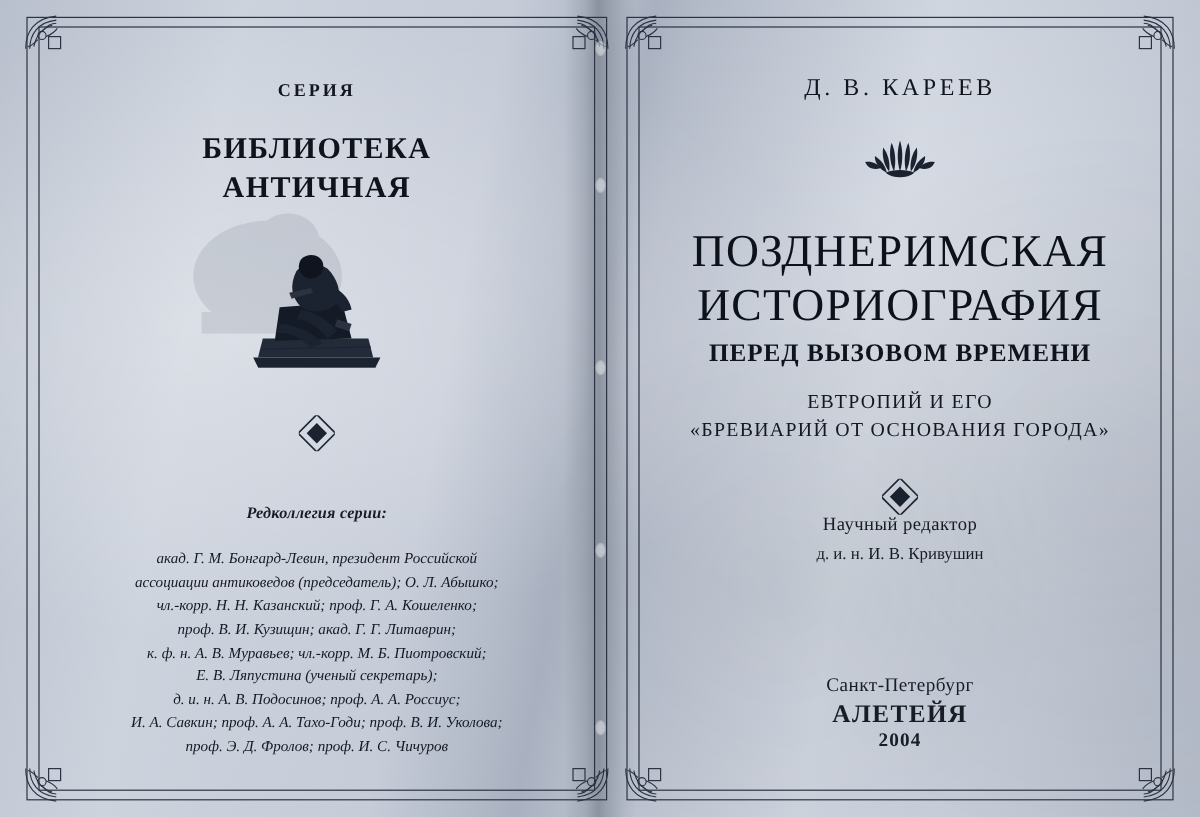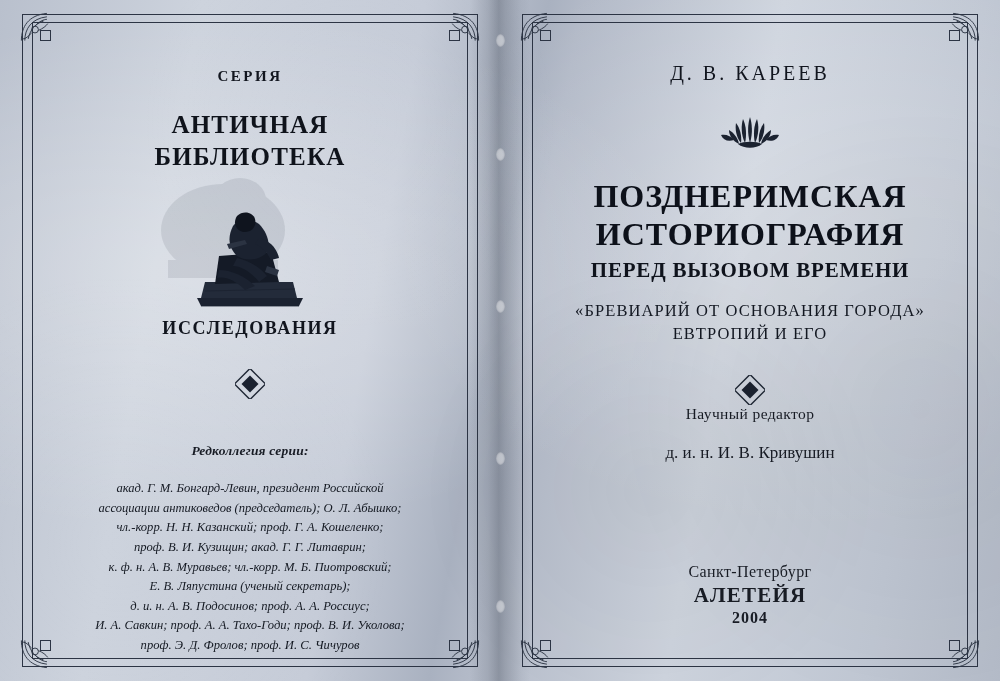--- a/index.html
+++ b/index.html
@@ -67,21 +67,21 @@
     background: rgba(255,255,255,0.45);
     box-shadow: inset 0 0 2px rgba(60,70,90,.5);
     z-index: 6;
   }
 
   .page {
     position: absolute;
     top: 0;
     height: 681px;
   }
-  .page.left  { left: 0;    width: 500px; }
+  .page.left  { left: 0;    width: 500px; padding-left: 28px; }
   .page.right { left: 500px; width: 500px; }
 
   
   .frame {
     position: absolute;
     border: 1.4px solid #2c3444;
     box-sizing: border-box;
   }
   .frame.outer { inset: 14px 22px 14px 22px; }
   .frame.inner { inset: 22px 32px 22px 32px; border-width: 1px; }
@@ -179,23 +179,23 @@
     letter-spacing: 3px;
     color: #11151e;
   }
   .fan {
     margin: 26px auto 0;
     width: 74px; height: 42px;
   }
   .fan svg { display:block; width:100%; height:100%; }
 
   .book-title {
-    margin-top: 25px;
-    font-weight: bold;
-    font-size: 32px;
+    margin-top: 35px;
+    font-weight: normal;
+    font-size: 38px;
     line-height: 1.18;
     letter-spacing: 1px;
     color: #0d111a;
   }
   .book-subtitle {
     margin-top: 4px;
     font-weight: bold;
     font-size: 21px;
     letter-spacing: .8px;
     color: #0f131c;
@@ -205,22 +205,22 @@
     font-size: 16.5px;
     letter-spacing: 1.1px;
     line-height: 1.4;
     color: #131822;
   }
   .editor-label {
     font-size: 15.5px;
     letter-spacing: .4px;
   }
   .editor-name {
-    margin-top: 20px;
-    font-size: 17px;
+    margin-top: 8px;
+    font-size: 14px;
     font-family: Liberation Serif, serif;
   }
 
   .imprint {
     position: absolute;
     left: 0; right: 0;
     bottom: 24px;
     text-align: center;
   }
   .city { font-size: 16px; letter-spacing: .4px; }
@@ -310,22 +310,22 @@
     <div class="sq sq-tl"></div>
     <div class="sq sq-tr"></div>
     <div class="sq sq-bl"></div>
     <div class="sq sq-br"></div>
 
     <div class="content">
 
       <div class="series-word">СЕРИЯ</div>
 
       <div class="series-title">
+        <div>БИБЛИОТЕКА</div>
         <div>АНТИЧНАЯ</div>
-        <div>БИБЛИОТЕКА</div>
       </div>
 
       <div class="emblem">
         <svg viewBox="0 0 150 130" xmlns="http://www.w3.org/2000/svg">
           <g fill="#1b2230">
 
             <path d="M22 112 L128 112 L124 120 L26 120 Z"></path>
             <path d="M30 96 L118 96 L122 112 L26 112 Z" fill="#232b3a"></path>
 
             <path d="M44 70 L96 66 L104 96 L40 98 Z" fill="#141a26"></path>
@@ -342,21 +342,20 @@
             <path d="M52 58 L70 54 L72 58 L54 63 Z" fill="#2b3342"></path>
             <path d="M92 80 L104 84 L102 90 L90 86 Z" fill="#2b3342"></path>
           </g>
           <g stroke="#1b2230" stroke-width="1" fill="none" opacity=".8">
             <path d="M26 120 L124 120"></path>
             <path d="M30 105 L120 103"></path>
           </g>
         </svg>
       </div>
 
-      <div class="series-kind">ИССЛЕДОВАНИЯ</div>
 
       <div class="diamond">
         <svg viewBox="0 0 30 30" xmlns="http://www.w3.org/2000/svg">
           <rect x="4" y="4" width="22" height="22" transform="rotate(45 15 15)" fill="none" stroke="#202836" stroke-width="1.4"></rect>
           <rect x="9" y="9" width="12" height="12" transform="rotate(45 15 15)" fill="#1b2230"></rect>
         </svg>
       </div>
 
       <div class="board-title">Редколлегия серии:</div>
 
@@ -452,22 +451,22 @@
       </div>
 
       <div class="book-title">
         <div>ПОЗДНЕРИМСКАЯ</div>
         <div>ИСТОРИОГРАФИЯ</div>
       </div>
 
       <div class="book-subtitle">ПЕРЕД ВЫЗОВОМ ВРЕМЕНИ</div>
 
       <div class="book-sub2">
+        <div>ЕВТРОПИЙ И ЕГО</div>
         <div>«БРЕВИАРИЙ ОТ ОСНОВАНИЯ ГОРОДА»</div>
-        <div>ЕВТРОПИЙ И ЕГО</div>
       </div>
 
       <div class="diamond">
         <svg viewBox="0 0 30 30" xmlns="http://www.w3.org/2000/svg">
           <rect x="4" y="4" width="22" height="22" transform="rotate(45 15 15)" fill="none" stroke="#202836" stroke-width="1.4"></rect>
           <rect x="9" y="9" width="12" height="12" transform="rotate(45 15 15)" fill="#1b2230"></rect>
         </svg>
       </div>
 
       <div class="editor-label">Научный редактор</div>

